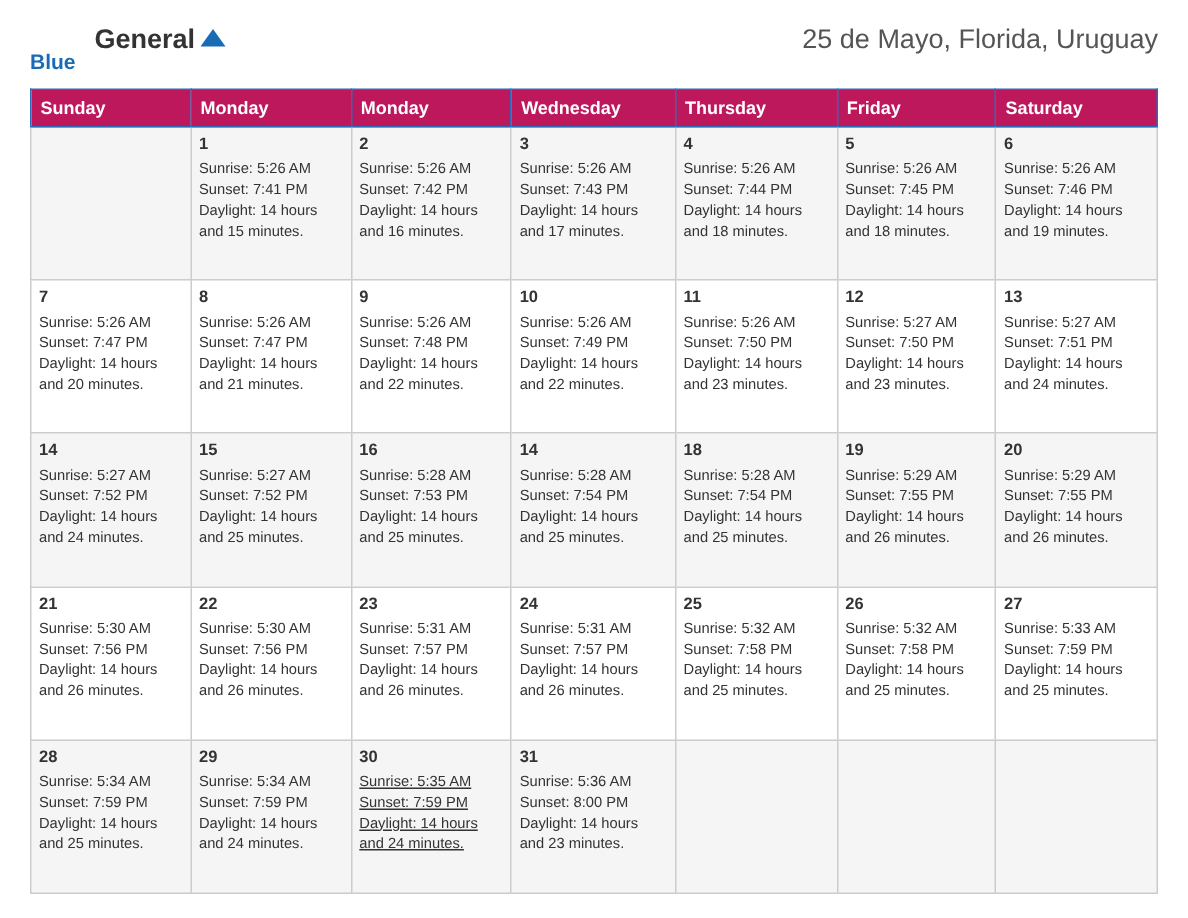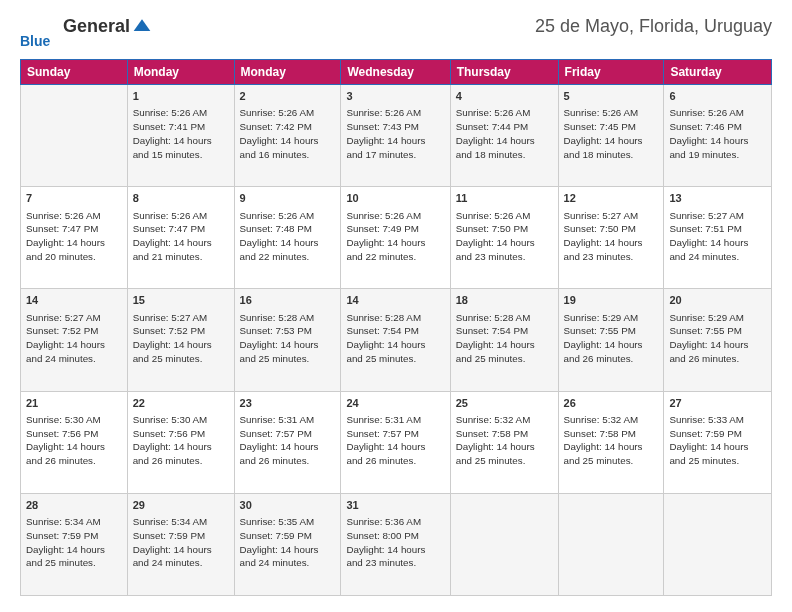--- a/index.html
+++ b/index.html
@@ -332,21 +332,21 @@
           </td>
           <td>
             <span class="day-number">29</span>
             <div class="day-info" style="white-space: pre-line;">Sunrise: 5:34 AM
 Sunset: 7:59 PM
 Daylight: 14 hours
 and 24 minutes.</div>
           </td>
           <td>
             <span class="day-number">30</span>
-            <div class="day-info" style="white-space: pre-line;">Sunrise: 5:35 AM
+            <div class="day-info" style="white-space: pre-line; text-decoration: underline;">Sunrise: 5:35 AM
 Sunset: 7:59 PM
 Daylight: 14 hours
 and 24 minutes.</div>
           </td>
           <td>
             <span class="day-number">31</span>
             <div class="day-info" style="white-space: pre-line;">Sunrise: 5:36 AM
 Sunset: 8:00 PM
 Daylight: 14 hours
 and 23 minutes.</div>

